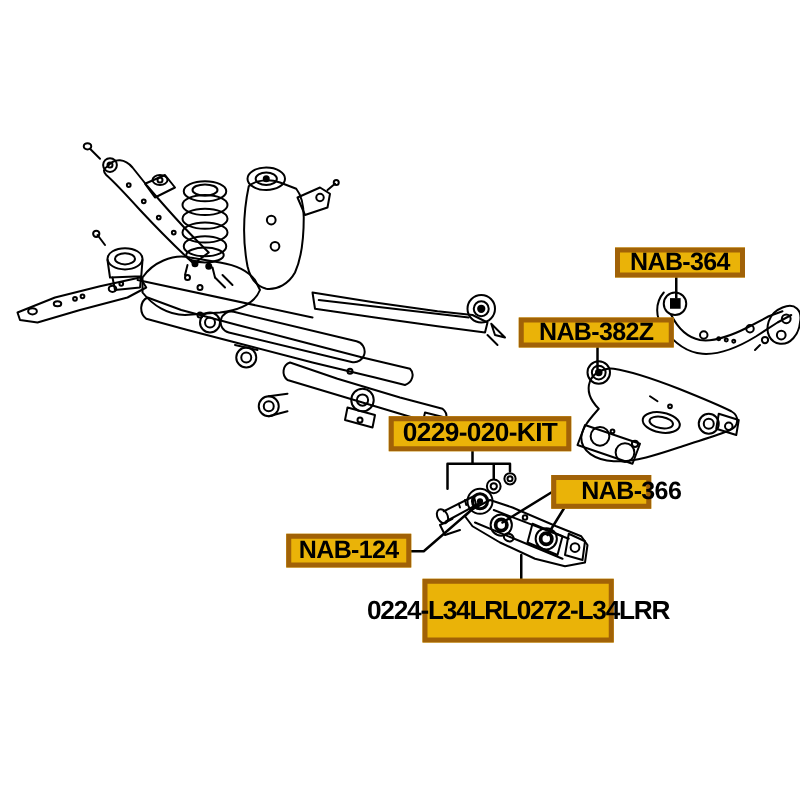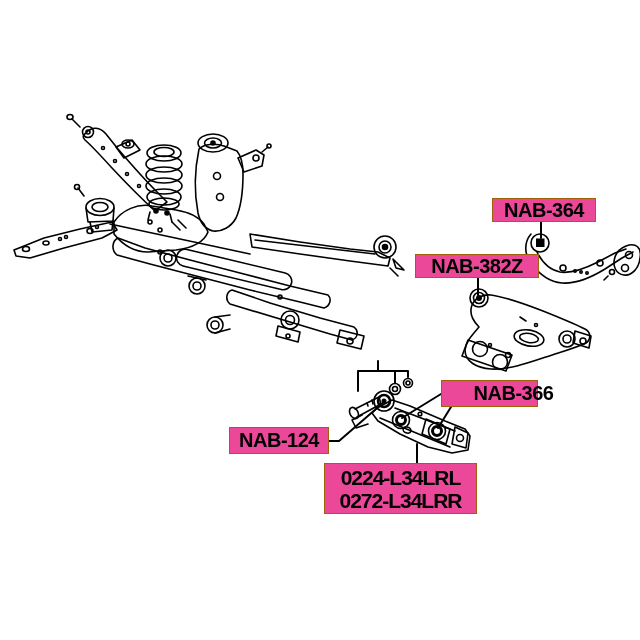--- a/index.html
+++ b/index.html
@@ -7,38 +7,38 @@
     position:relative;
     width:640px;height:640px;
     background:#fff;
     overflow:hidden;
     font-family:"Liberation Sans",sans-serif;
   }
   .canvas svg{position:absolute;left:0;top:0;}
   .part-label{
     position:absolute;
     box-sizing:border-box;
-    border:1px solid #a16207;
-    background:#ec4899;
+    border:4px solid #a16207;
+    background:#eab308;
     color:#000;
     font-weight:700;
     font-size:20px;
     letter-spacing:-0.5px;
     white-space:nowrap;
     display:flex;
     align-items:center;
     justify-content:center;
     z-index:2;
   }
   .lbl-nab364{left:492px;top:198px;width:104px;height:24px;}
   .lbl-nab382z{left:415px;top:254px;width:124px;height:24px;}
   .lbl-kit{left:311px;top:333px;width:146px;height:28px;font-size:21px;}
-  .lbl-nab366{left:441px;top:380px;width:97px;height:27px;padding-left:48px;}
+  .lbl-nab366{left:441px;top:380px;width:80px;height:27px;padding-left:48px;}
   .lbl-nab259{left:229px;top:427px;width:100px;height:27px;}
-  .lbl-l34{left:324px;top:463px;width:153px;height:51px;flex-direction:column;font-size:21px;line-height:23px;letter-spacing:-1px;}
+  .lbl-l34{left:338px;top:463px;width:153px;height:51px;flex-direction:row;font-size:21px;line-height:23px;letter-spacing:-1px;}
 </style>
 </head>
 <body>
 
 <div class="canvas">
 
 <svg width="640" height="640" viewBox="0 0 640 640">
   <g stroke="#000" fill="none" stroke-width="1.6" stroke-linecap="round" stroke-linejoin="round">
 
     <g>
@@ -231,20 +231,21 @@
       <path d="M378,361 L378,371 M358,371 L408,371 M358,371 L358,391 M395,371 L395,383 M408,371 L408,377"></path>
       <path d="M441,394 L402,418 M451,407 L438,428"></path>
       <path d="M329,441 L339,441 L384,402"></path>
       <path d="M417,444 L417,463"></path>
     </g>
   </g>
 </svg>
 
 <div class="part-label lbl-nab364">NAB-364</div>
 <div class="part-label lbl-nab382z">NAB-382Z</div>
+<div class="part-label lbl-kit">0229-020-KIT</div>
 <div class="part-label lbl-nab366">NAB-366</div>
 <div class="part-label lbl-nab259">NAB-124</div>
 <div class="part-label lbl-l34">
   <div>0224-L34LRL</div>
   <div>0272-L34LRR</div>
 </div>
 
 </div>
 
 </body></html>

